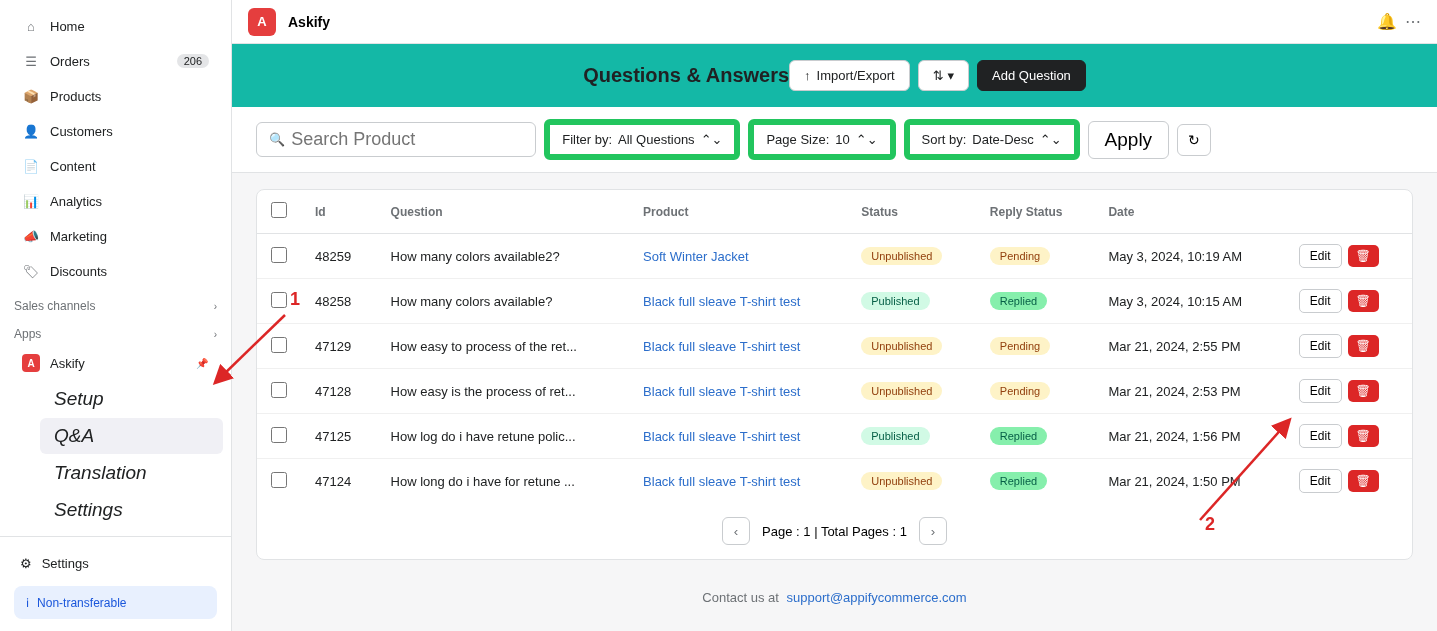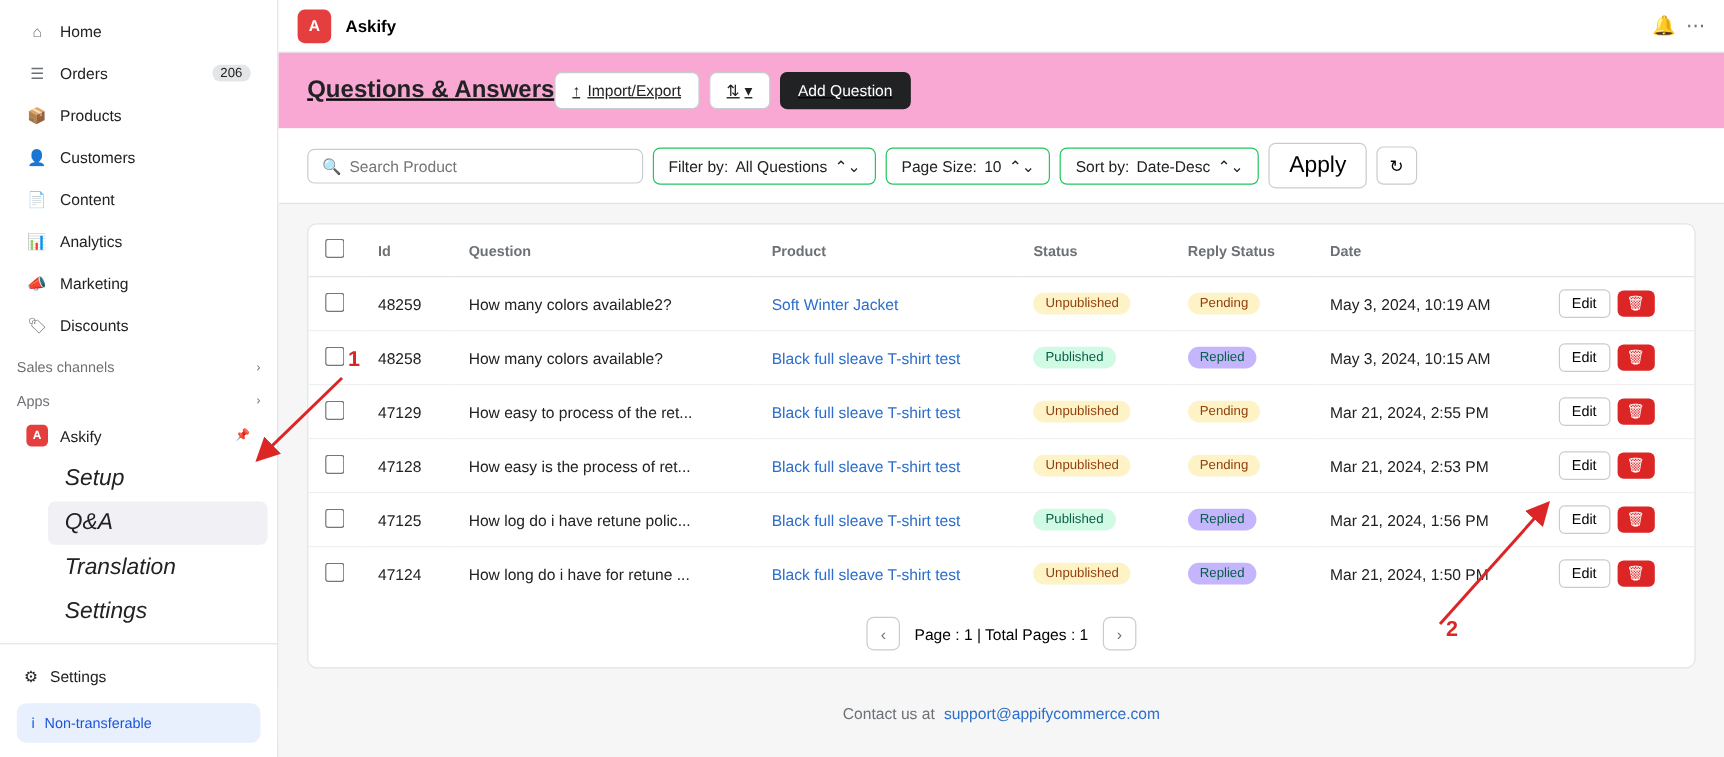--- a/index.html
+++ b/index.html
@@ -22,48 +22,48 @@
 
     
     .askify-bar { background: #fff; border-bottom: 1px solid #e1e3e5; padding: 0 16px; height: 44px; display: flex; align-items: center; gap: 12px; }
     .askify-logo { width: 28px; height: 28px; background: #e53e3e; border-radius: 6px; display: flex; align-items: center; justify-content: center; color: white; font-weight: bold; font-size: 13px; }
     .askify-bar-actions { margin-left: auto; display: flex; gap: 8px; align-items: center; color: #6d7175; font-size: 18px; }
 
     
     .main { flex: 1; display: flex; flex-direction: column; overflow: hidden; }
 
     
-    .page-header { display: flex; align-items: center; justify-content: flex-start; padding: 16px 24px; background: #f9a8d4; text-decoration: underline; }
+    .page-header { display: flex; align-items: center; justify-content: center; padding: 16px 24px; background: #14b8a6; }
     .page-title { font-size: 20px; font-weight: 700; color: #202223; }
     .page-actions { display: flex; gap: 8px; align-items: center; }
     .btn { padding: 7px 14px; border-radius: 6px; font-size: 13px; cursor: pointer; border: 1px solid #c9cccf; background: #fff; color: #202223; display: flex; align-items: center; gap: 6px; }
     .btn-primary { background: #202223; color: #fff; border-color: #202223; font-weight: 500; }
 
     
     .toolbar { display: flex; align-items: center; gap: 8px; padding: 12px 24px; background: #fff; border-bottom: 1px solid #e1e3e5; flex-wrap: wrap; }
     .search-box { display: flex; align-items: center; border: 1px solid #c9cccf; border-radius: 6px; padding: 6px 12px; gap: 6px; background: #fff; min-width: 280px; }
-    .search-box input { border: none; outline: none; font-size: 13px; color: #6d7175; width: 100%; }
-    .select-btn { display: flex; align-items: center; gap: 6px; padding: 7px 12px; border: 1px solid #22c55e; border-radius: 6px; background: #fff; cursor: pointer; font-size: 13px; color: #202223; white-space: nowrap; }
+    .search-box input { border: none; outline: none; font-size: 18px; color: #6d7175; width: 100%; }
+    .select-btn { display: flex; align-items: center; gap: 6px; padding: 7px 12px; border: 6px solid #22c55e; border-radius: 6px; background: #fff; cursor: pointer; font-size: 13px; color: #202223; white-space: nowrap; }
     .apply-btn { padding: 7px 16px; background: #fff; border: 1px solid #c9cccf; border-radius: 6px; font-size: 19px; cursor: pointer; font-weight: 500; }
     .refresh-btn { padding: 7px 10px; border: 1px solid #c9cccf; border-radius: 6px; background: #fff; cursor: pointer; display: flex; align-items: center; }
 
     
     .table-container { background: #fff; border-radius: 8px; border: 1px solid #e1e3e5; margin: 16px 24px; }
     table { width: 100%; border-collapse: collapse; }
     thead th { padding: 12px 14px; text-align: left; font-size: 12px; font-weight: 600; color: #6d7175; border-bottom: 1px solid #e1e3e5; }
     tbody tr { border-bottom: 1px solid #f0f0f0; }
     tbody tr:last-child { border-bottom: none; }
     tbody td { padding: 10px 14px; font-size: 13px; color: #202223; vertical-align: middle; }
     .cb { width: 16px; height: 16px; border: 1.5px solid #8c9196; border-radius: 3px; cursor: pointer; }
     .product-link { color: #2c6ecb; text-decoration: none; }
     .status-badge { display: inline-block; padding: 3px 10px; border-radius: 12px; font-size: 11px; font-weight: 500; }
     .badge-unpublished { background: #fef3c7; color: #92400e; }
     .badge-published { background: #d1fae5; color: #065f46; }
     .badge-pending { background: #fef3c7; color: #92400e; }
-    .badge-replied { background: #c4b5fd; color: #065f46; }
+    .badge-replied { background: #86efac; color: #065f46; }
     .action-btn-edit { padding: 4px 10px; border: 1px solid #c9cccf; border-radius: 5px; background: #fff; cursor: pointer; font-size: 12px; font-weight: 500; }
     .action-btn-delete { padding: 4px 8px; border: none; border-radius: 5px; background: #dc2626; cursor: pointer; color: white; display: flex; align-items: center; justify-content: center; }
     .actions-cell { display: flex; gap: 6px; align-items: center; }
 
     
     .pagination { display: flex; align-items: center; justify-content: center; gap: 12px; padding: 14px; }
     .page-arrow { width: 28px; height: 28px; border: 1px solid #c9cccf; border-radius: 6px; background: #fff; cursor: pointer; display: flex; align-items: center; justify-content: center; color: #6d7175; }
 
     
     .footer { text-align: center; padding: 14px; font-size: 13px; color: #6d7175; background: #f6f6f7; }

